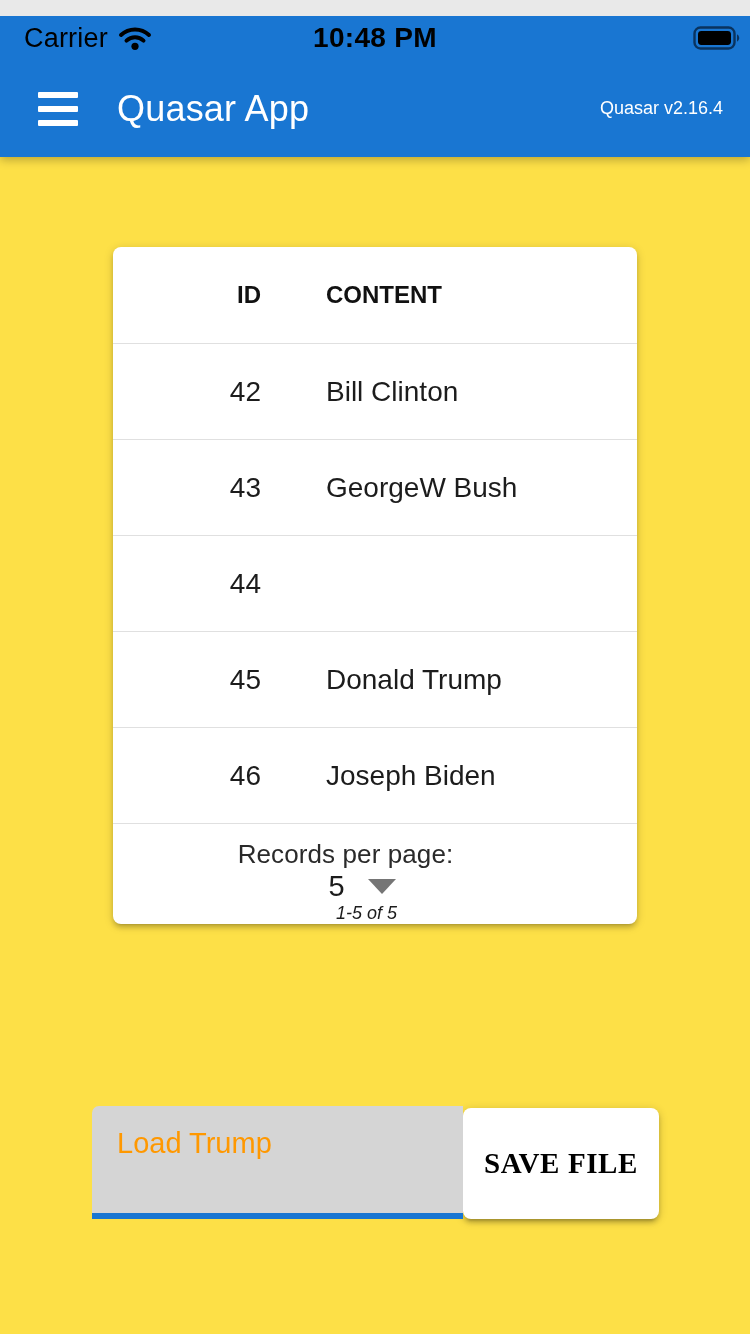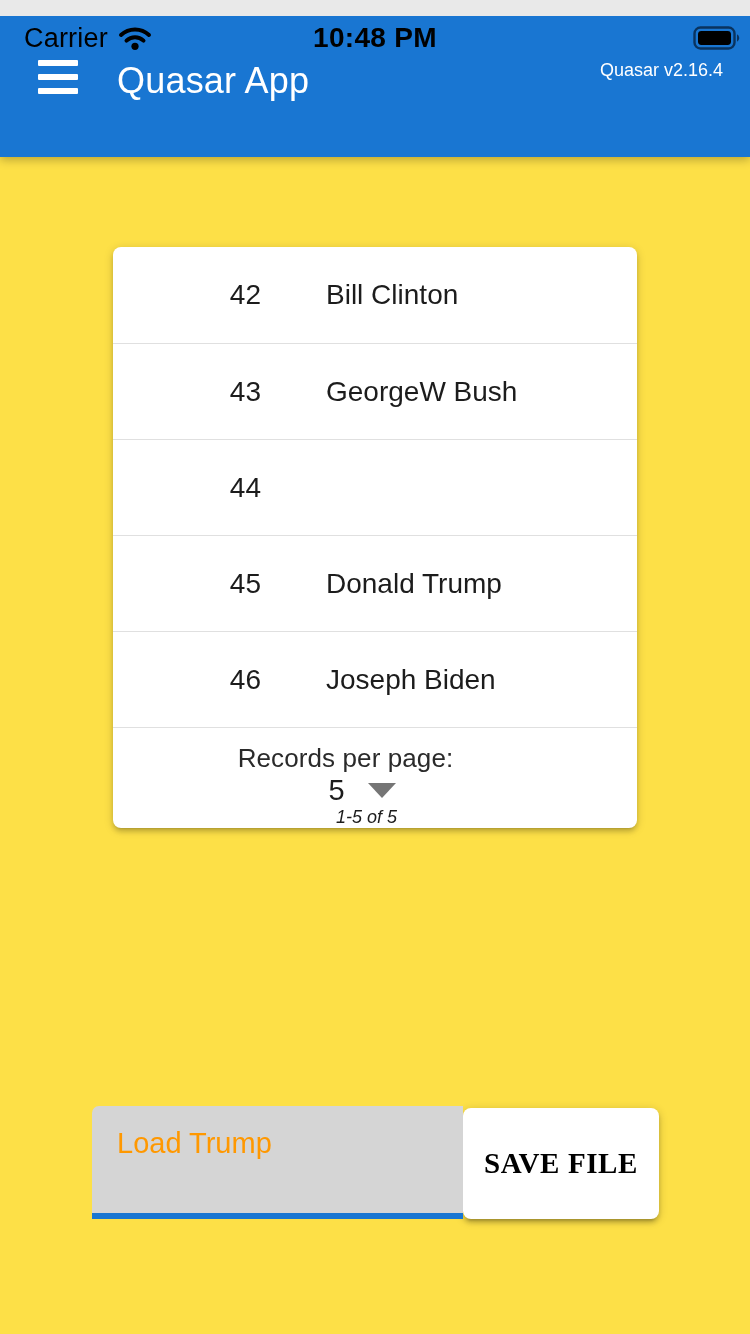--- a/index.html
+++ b/index.html
@@ -23,21 +23,21 @@
   .carrier{ margin-left:24px; font-size:27px; letter-spacing:0.2px; }
   .wifi{ margin-left:9px; display:flex; align-items:center; }
   .clock{
     position:absolute; left:50%; top:50%; transform:translate(-50%,-50%);
     font-size:28px; font-weight:700; letter-spacing:0.3px;
   }
   .battery{ position:absolute; right:9px; top:50%; transform:translateY(-50%); display:flex; }
 
   .toolbar{
     position:absolute; top:44px; left:0; width:100%; height:97px;
-    display:flex; align-items:flex-start;
+    display:flex; align-items:center;
   }
   .menu-btn{
     margin-left:38px; width:40px; height:34px; display:flex;
     flex-direction:column; justify-content:space-between; cursor:pointer;
     background:none; border:none; padding:0;
   }
   .menu-btn span{ display:block; width:40px; height:6px; background:#ffffff; border-radius:1px; }
   .app-title{ margin-left:39px; font-size:36px; font-weight:400; color:#fff; letter-spacing:0.2px; }
   .version{ margin-left:auto; margin-right:27px; font-size:18px; font-weight:400; color:#fff; }
 
@@ -126,20 +126,24 @@
         <span></span>
         <span></span>
       </button>
       <div class="app-title">Quasar App</div>
       <div class="version">Quasar v2.16.4</div>
     </div>
   </div>
 
   <div class="table-card">
 
+    <div class="tr">
+      <div class="th col-id">ID</div>
+      <div class="th col-content">CONTENT</div>
+    </div>
 
     <div class="tr">
       <div class="td col-id">42</div>
       <div class="td col-content">Bill Clinton</div>
     </div>
     <div class="tr">
       <div class="td col-id">43</div>
       <div class="td col-content">GeorgeW Bush</div>
     </div>
     <div class="tr">

